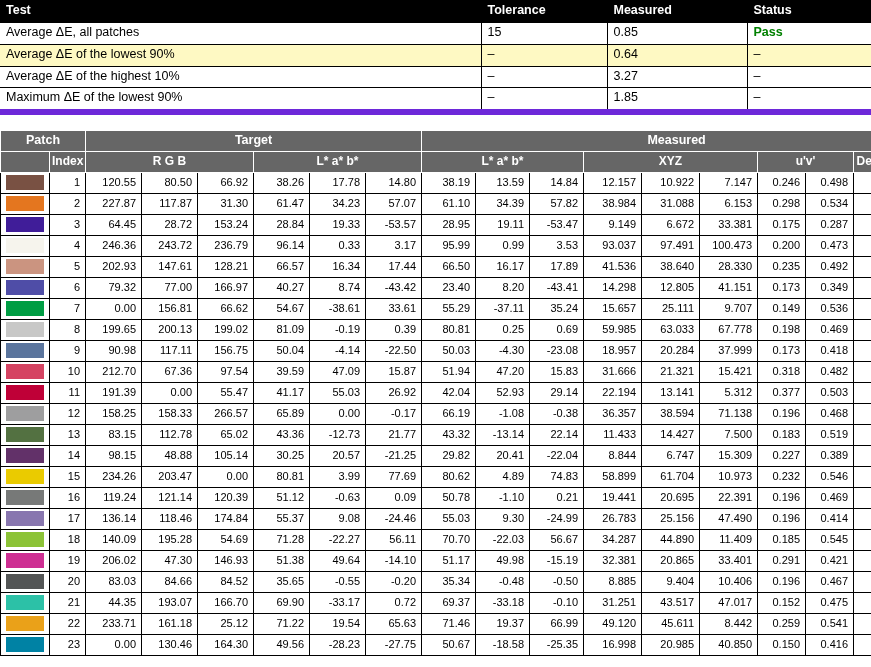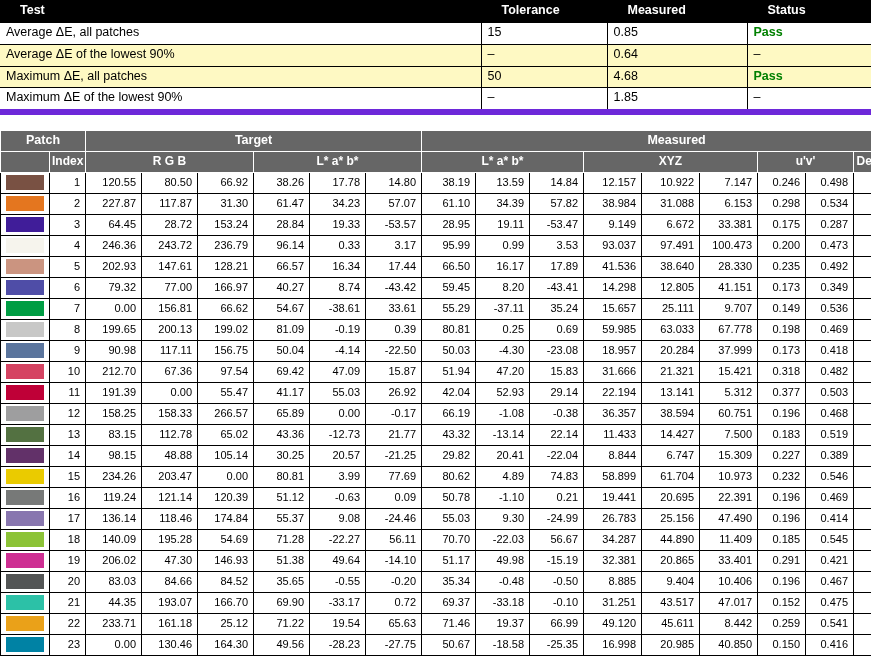--- a/index.html
+++ b/index.html
@@ -17,21 +17,21 @@
     border-collapse:collapse;
     width:871px;
     table-layout:fixed;
     font-size:12.5px;
   }
   table.summary th{
     background:#000000;
     color:#ffffff;
     font-weight:bold;
     text-align:left;
-    padding:4px 6px 5px 20px;
+    padding:4px 6px 5px 6px;
     font-size:12.5px;
     border-right:1px solid #000;
     line-height:1.05;
   }
   table.summary td{
     padding:3px 6px 4px 6px;
     border-top:1px solid #000;
     border-right:1px solid #000;
     font-size:12.5px;
     line-height:1.1;
@@ -106,25 +106,25 @@
           <td>15</td>
           <td>0.85</td>
           <td><span class="pass">Pass</span></td>
         </tr>
         <tr class="alt">
           <td>Average ΔE of the lowest 90%</td>
           <td>–</td>
           <td>0.64</td>
           <td><span class="dash">–</span></td>
         </tr>
-        <tr class="alt">
-          <td>Maximum ΔE, all patches</td>
-          <td>50</td>
-          <td>4.68</td>
-          <td><span class="pass">Pass</span></td>
+        <tr class="norm">
+          <td>Average ΔE of the highest 10%</td>
+          <td>–</td>
+          <td>3.27</td>
+          <td><span class="dash">–</span></td>
         </tr>
         <tr class="norm">
           <td>Maximum ΔE of the lowest 90%</td>
           <td>–</td>
           <td>1.85</td>
           <td><span class="dash">–</span></td>
         </tr>
       </tbody>
   </table>
 
@@ -277,21 +277,21 @@
           <td class="sw">
             <span class="swatch" style="background: rgb(79, 77, 167);"></span>
           </td>
           <td class="idx">6</td>
           <td>79.32</td>
           <td>77.00</td>
           <td>166.97</td>
           <td>40.27</td>
           <td>8.74</td>
           <td>-43.42</td>
-          <td>59.45</td>
+          <td>23.40</td>
           <td>8.20</td>
           <td>-43.41</td>
           <td>14.298</td>
           <td>12.805</td>
           <td>41.151</td>
           <td>0.173</td>
           <td>0.349</td>
           <td class="de">0.38</td>
         </tr>
         <tr>
@@ -358,21 +358,21 @@
           <td class="de">0.32</td>
         </tr>
         <tr>
           <td class="sw">
             <span class="swatch" style="background: rgb(213, 67, 98);"></span>
           </td>
           <td class="idx">10</td>
           <td>212.70</td>
           <td>67.36</td>
           <td>97.54</td>
-          <td>69.42</td>
+          <td>39.59</td>
           <td>47.09</td>
           <td>15.87</td>
           <td>51.94</td>
           <td>47.20</td>
           <td>15.83</td>
           <td>31.666</td>
           <td>21.321</td>
           <td>15.421</td>
           <td>0.318</td>
           <td>0.482</td>
@@ -408,21 +408,21 @@
           <td>158.33</td>
           <td>266.57</td>
           <td>65.89</td>
           <td>0.00</td>
           <td>-0.17</td>
           <td>66.19</td>
           <td>-1.08</td>
           <td>-0.38</td>
           <td>36.357</td>
           <td>38.594</td>
-          <td>60.751</td>
+          <td>71.138</td>
           <td>0.196</td>
           <td>0.468</td>
           <td class="de">1.59</td>
         </tr>
         <tr>
           <td class="sw">
             <span class="swatch" style="background: rgb(83, 113, 65);"></span>
           </td>
           <td class="idx">13</td>
           <td>83.15</td>

